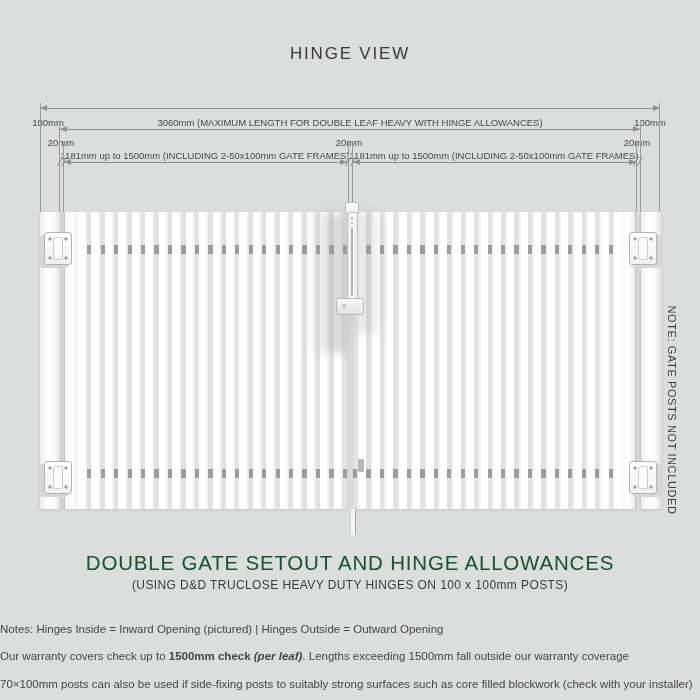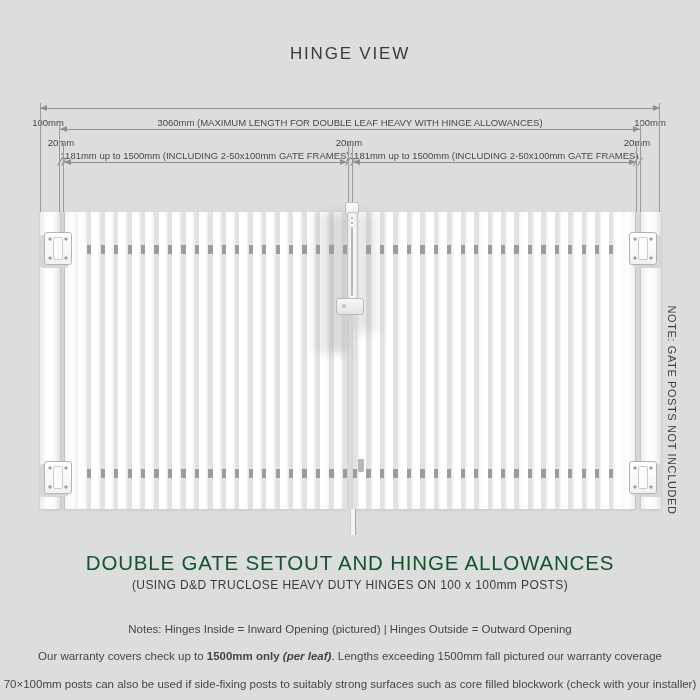--- a/index.html
+++ b/index.html
@@ -6,21 +6,21 @@
   .stage{position:relative;width:700px;height:700px;background:#dcdddd;overflow:hidden;
          font-family:"Liberation Sans",sans-serif;}
 
   
   .page-title{position:absolute;top:44px;left:0;width:100%;text-align:center;
               font-size:17px;letter-spacing:1.8px;color:#3a3a3a;}
   .main-heading{position:absolute;top:551px;left:0;width:100%;text-align:center;
                 font-size:20.5px;letter-spacing:0.8px;color:#14532d;}
   .sub-heading{position:absolute;top:578px;left:0;width:100%;text-align:center;
                font-size:12px;letter-spacing:0.4px;color:#3c3c3c;}
-  .note-line{position:absolute;left:0;width:100%;text-align:center;
+  .note-line{position:absolute;left:0;width:100%;
              font-size:11.5px;color:#454545;}
   .b{font-weight:700;}
   .bi{font-weight:700;font-style:italic;}
 
   .vertical-note{position:absolute;left:672px;top:410px;white-space:nowrap;
                  transform:translate(-50%,-50%) rotate(90deg);
                  font-size:11px;letter-spacing:0.6px;color:#3c3c3c;}
 
   
   .dim-label{position:absolute;transform:translateX(-50%);font-size:9.5px;line-height:11px;
@@ -166,16 +166,16 @@
   <div class="latch-lock"></div>
   <div class="drop-bolt"></div>
   <div class="bolt-guide"></div>
 
   <div class="vertical-note">NOTE: GATE POSTS NOT INCLUDED</div>
 
   <div class="main-heading">DOUBLE GATE SETOUT AND HINGE ALLOWANCES</div>
   <div class="sub-heading">(USING D&amp;D TRUCLOSE HEAVY DUTY HINGES ON 100 x 100mm POSTS)</div>
 
   <div class="note-line" style="top:623px;">Notes: Hinges Inside = Inward Opening (pictured) | Hinges Outside = Outward Opening</div>
-  <div class="note-line" style="top:650px;"><span>Our warranty covers check up to </span><span class="b">1500mm only </span><span class="bi">(per leaf)</span><span>. Lengths exceeding 1500mm fall pictured our warranty coverage</span></div>
+  <div class="note-line" style="top:650px;"><span>Our warranty covers check up to </span><span class="b">1500mm check </span><span class="bi">(per leaf)</span><span>. Lengths exceeding 1500mm fall outside our warranty coverage</span></div>
   <div class="note-line" style="top:678px;">70×100mm posts can also be used if side-fixing posts to suitably strong surfaces such as core filled blockwork (check with your installer)</div>
 
 </div>
 
 </body></html>

